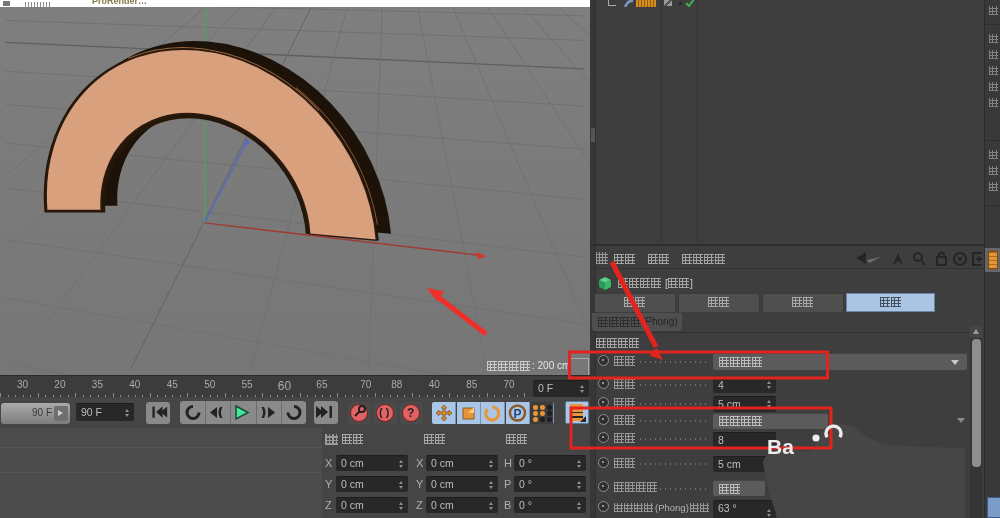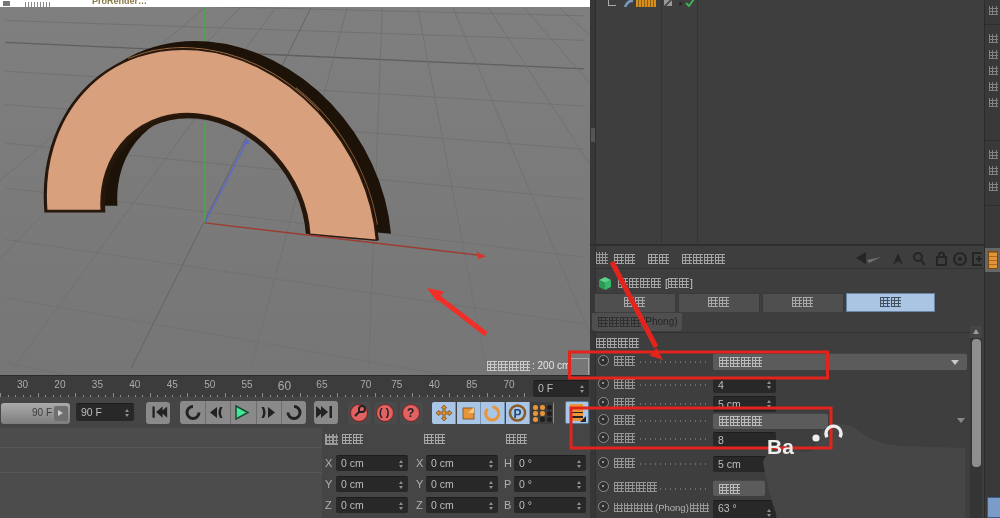--- a/index.html
+++ b/index.html
@@ -91,21 +91,21 @@
   <div class="abs" style="left:10.5px;top:3px;width:24px;text-align:center;color:#ababab;font-size:10px;">30</div>
 <div class="abs" style="left:47.9px;top:3px;width:24px;text-align:center;color:#ababab;font-size:10px;">20</div>
 <div class="abs" style="left:85.4px;top:3px;width:24px;text-align:center;color:#ababab;font-size:10px;">35</div>
 <div class="abs" style="left:122.8px;top:3px;width:24px;text-align:center;color:#ababab;font-size:10px;">40</div>
 <div class="abs" style="left:160.2px;top:3px;width:24px;text-align:center;color:#ababab;font-size:10px;">45</div>
 <div class="abs" style="left:197.7px;top:3px;width:24px;text-align:center;color:#ababab;font-size:10px;">50</div>
 <div class="abs" style="left:235.1px;top:3px;width:24px;text-align:center;color:#ababab;font-size:10px;">55</div>
 <div class="abs" style="left:272.5px;top:3px;width:24px;text-align:center;color:#ababab;font-size:12px;">60</div>
 <div class="abs" style="left:309.9px;top:3px;width:24px;text-align:center;color:#ababab;font-size:10px;">65</div>
 <div class="abs" style="left:347.4px;top:3px;width:24px;text-align:right;color:#ababab;font-size:10px;">70</div>
-<div class="abs" style="left:384.8px;top:3px;width:24px;text-align:center;color:#ababab;font-size:10px;">75</div>
+<div class="abs" style="left:384.8px;top:3px;width:24px;text-align:center;color:#ababab;font-size:10px;">88</div>
 <div class="abs" style="left:422.2px;top:3px;width:24px;text-align:center;color:#ababab;font-size:10px;">40</div>
 <div class="abs" style="left:459.7px;top:3px;width:24px;text-align:center;color:#ababab;font-size:10px;">85</div>
 <div class="abs" style="left:497.1px;top:3px;width:24px;text-align:center;color:#ababab;font-size:10px;">70</div>
 <div class="abs" style="left:0.2px;top:17px;width:1px;height:4px;background:#8a8a8a;"></div>
 <div class="abs" style="left:7.7px;top:19px;width:1px;height:2px;background:#8a8a8a;"></div>
 <div class="abs" style="left:15.2px;top:19px;width:1px;height:2px;background:#8a8a8a;"></div>
 <div class="abs" style="left:22.7px;top:19px;width:1px;height:2px;background:#8a8a8a;"></div>
 <div class="abs" style="left:30.1px;top:19px;width:1px;height:2px;background:#8a8a8a;"></div>
 <div class="abs" style="left:37.6px;top:17px;width:1px;height:4px;background:#8a8a8a;"></div>
 <div class="abs" style="left:45.1px;top:19px;width:1px;height:2px;background:#8a8a8a;"></div>

